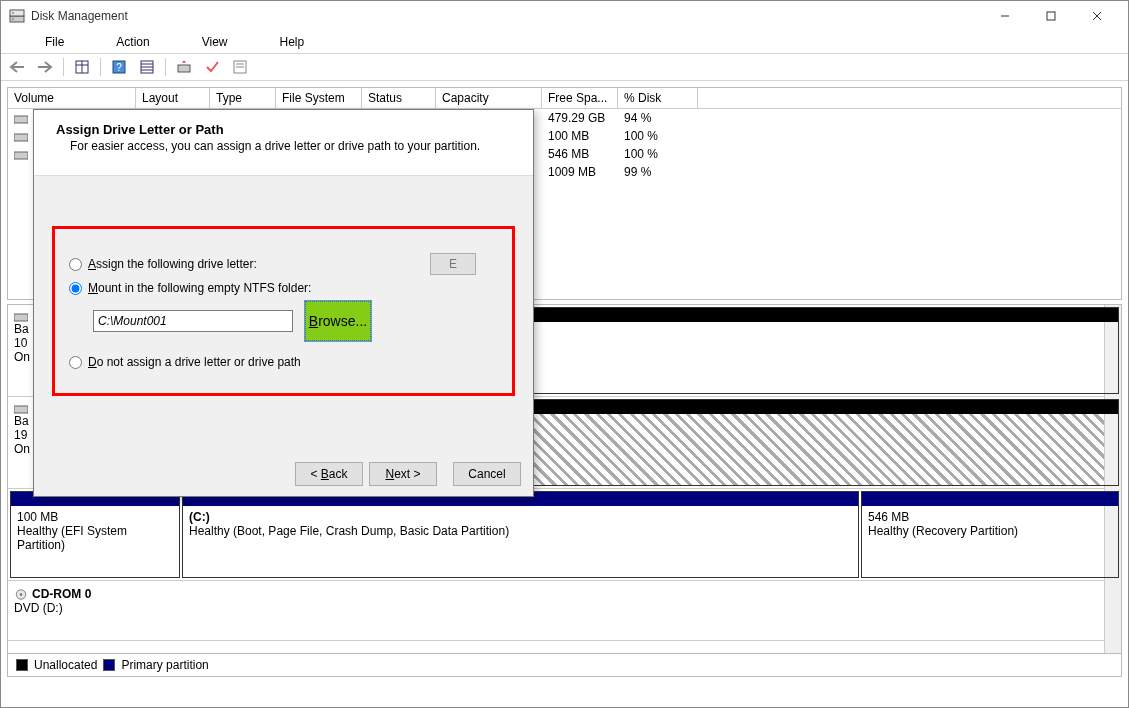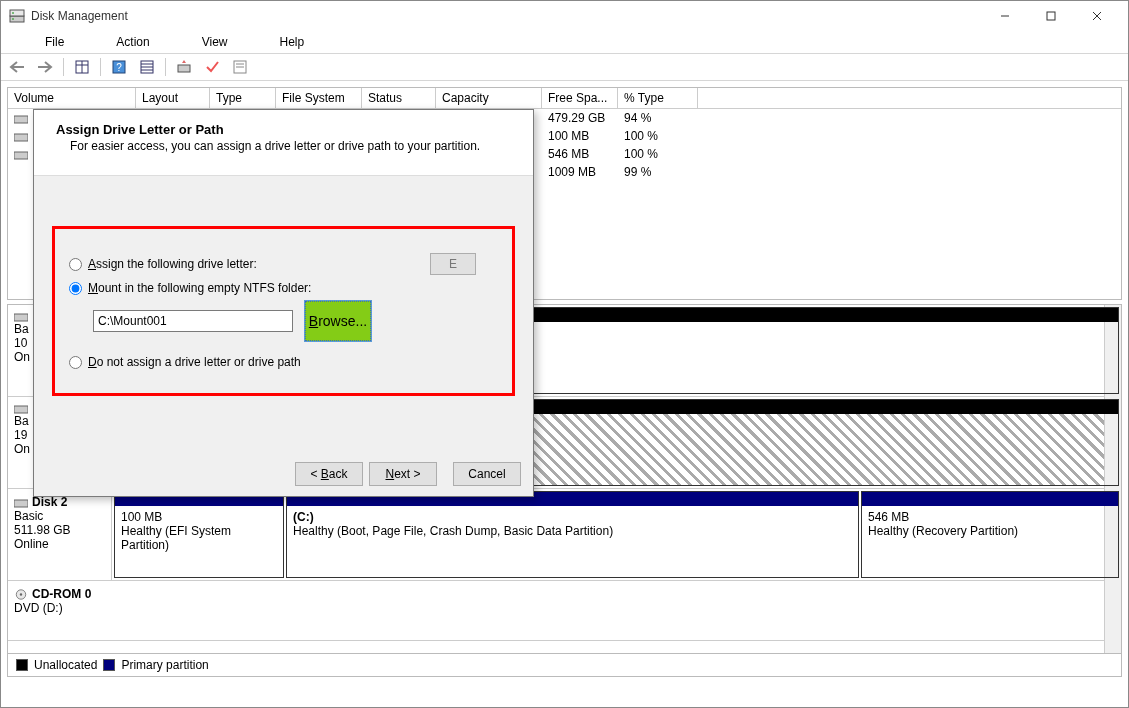--- a/index.html
+++ b/index.html
@@ -62,21 +62,21 @@
 .wizard .whead { height: 30px; display: flex; align-items: center; padding: 0 10px; background:#fff; border-bottom:1px solid #ddd;}
 .wizard .wtitle { font-size: 12px; }
 .wizard .wclose { margin-left: auto; }
 .wizard .wpanel { background: #f0f0f0; padding: 10px 18px; }
 .wizard .wpage-title { font-weight: bold; font-size: 13px; padding: 4px 6px 0 6px;}
 .wizard .wpage-sub { font-size: 12px; padding: 2px 6px 10px 20px; }
 .wizard .optarea { border: 3px solid #ff0000; margin: 40px 0 0 0; padding: 18px 8px 18px 8px; }
 .wizard .optrow { display: flex; align-items: center; gap: 6px; margin: 6px 0 6px 6px; font-size:12px;}
 .wizard input[type=radio] { width:13px; height:13px; }
 .wizard .drivesel { width: 46px; height: 22px; background:#e1e1e1; border:1px solid #adadad; margin-left:auto; margin-right:28px; text-align:center; line-height:20px; color:#777;}
-.wizard .pathinput { width:200px; height:22px; border:1px solid #7a7a7a; margin-left: 24px; padding:2px 4px; font-size:12px; background:#fff;}
+.wizard .pathinput { width:200px; height:22px; border:1px solid #7a7a7a; margin-left: 24px; padding:2px 4px; font-size:12px; background:#fff;font-style:italic;}
 .wizard .browsebtn { width:66px; height:40px; font-size:14px; margin-left:6px; border:1px dotted #3a6fb5; outline:1px solid #5b9bd5; background:#84cc16;}
 .wizard .wbtns { position:absolute; bottom:10px; right:12px; display:flex; gap:6px;padding-left:9px;}
 .wizard .navbtn { width:68px; height:24px; font-size:12px; background:#e1e1e1; border:1px solid #adadad;}
 
 .drive-icon { width:14px; height:11px; }
 .und { text-decoration: underline; }
 </style>
 </head>
 <body>
 
@@ -172,21 +172,21 @@
 
 <div class="vtable">
   <div class="vhead">
     <div class="col col-volume">Volume</div>
     <div class="col col-layout">Layout</div>
     <div class="col col-type">Type</div>
     <div class="col col-fs">File System</div>
     <div class="col col-status">Status</div>
     <div class="col col-capacity">Capacity</div>
     <div class="col col-free">Free Spa...</div>
-    <div class="col col-pct">% Type</div>
+    <div class="col col-pct">% Disk</div>
   </div>
   <div class="vbody">
     <div class="vrow">
       <div class="col col-volume">
           <svg class="drive-icon" viewBox="0 0 14 11">
             <rect x="0" y="3" width="14" height="7" fill="#ccc" stroke="#666"></rect>
           </svg>
         </div>
       <div class="col col-layout"></div>
         <div class="col col-type"></div>
@@ -273,31 +273,20 @@
       <div class="part black" style="flex:0 0 40px">
           <div class="partbar"></div>
         </div>
       <div class="part black hatch" style="flex:1">
           <div class="partbar"></div>
         </div>
     </div>
   </div>
 
   <div class="diskrow">
-    <div class="diskinfo">
-      <div class="dname">
-          <svg class="drive-icon" viewBox="0 0 14 11">
-            <rect x="0" y="3" width="14" height="7" fill="#ccc" stroke="#666"></rect>
-          </svg>
-          <span>Disk 2</span>
-        </div>
-      <div>Basic</div>
-      <div>511.98 GB</div>
-      <div>Online</div>
-    </div>
     <div class="diskparts">
       <div class="part" style="flex:0 0 170px">
         <div class="partbar"></div>
         <div>100 MB</div>
         <div>Healthy (EFI System Partition)</div>
       </div>
       <div class="part" style="flex:1">
         <div class="partbar"></div>
         <div><b>(C:)</b></div>
         <div>Healthy (Boot, Page File, Crash Dump, Basic Data Partition)</div>

